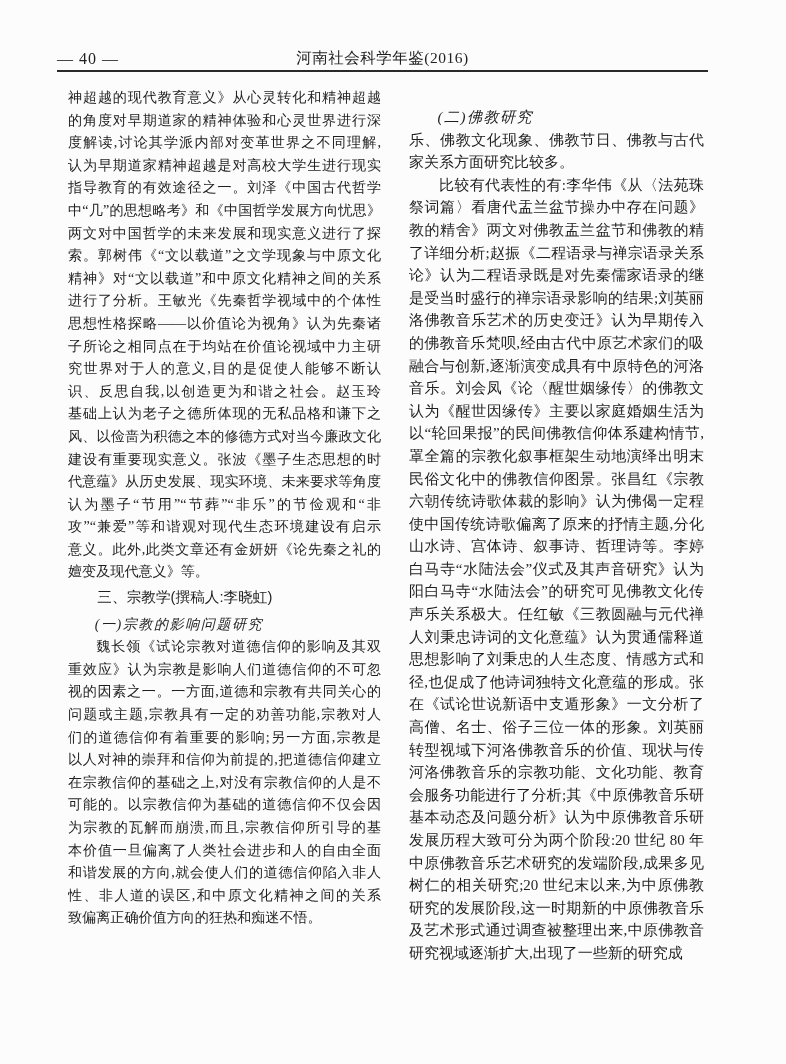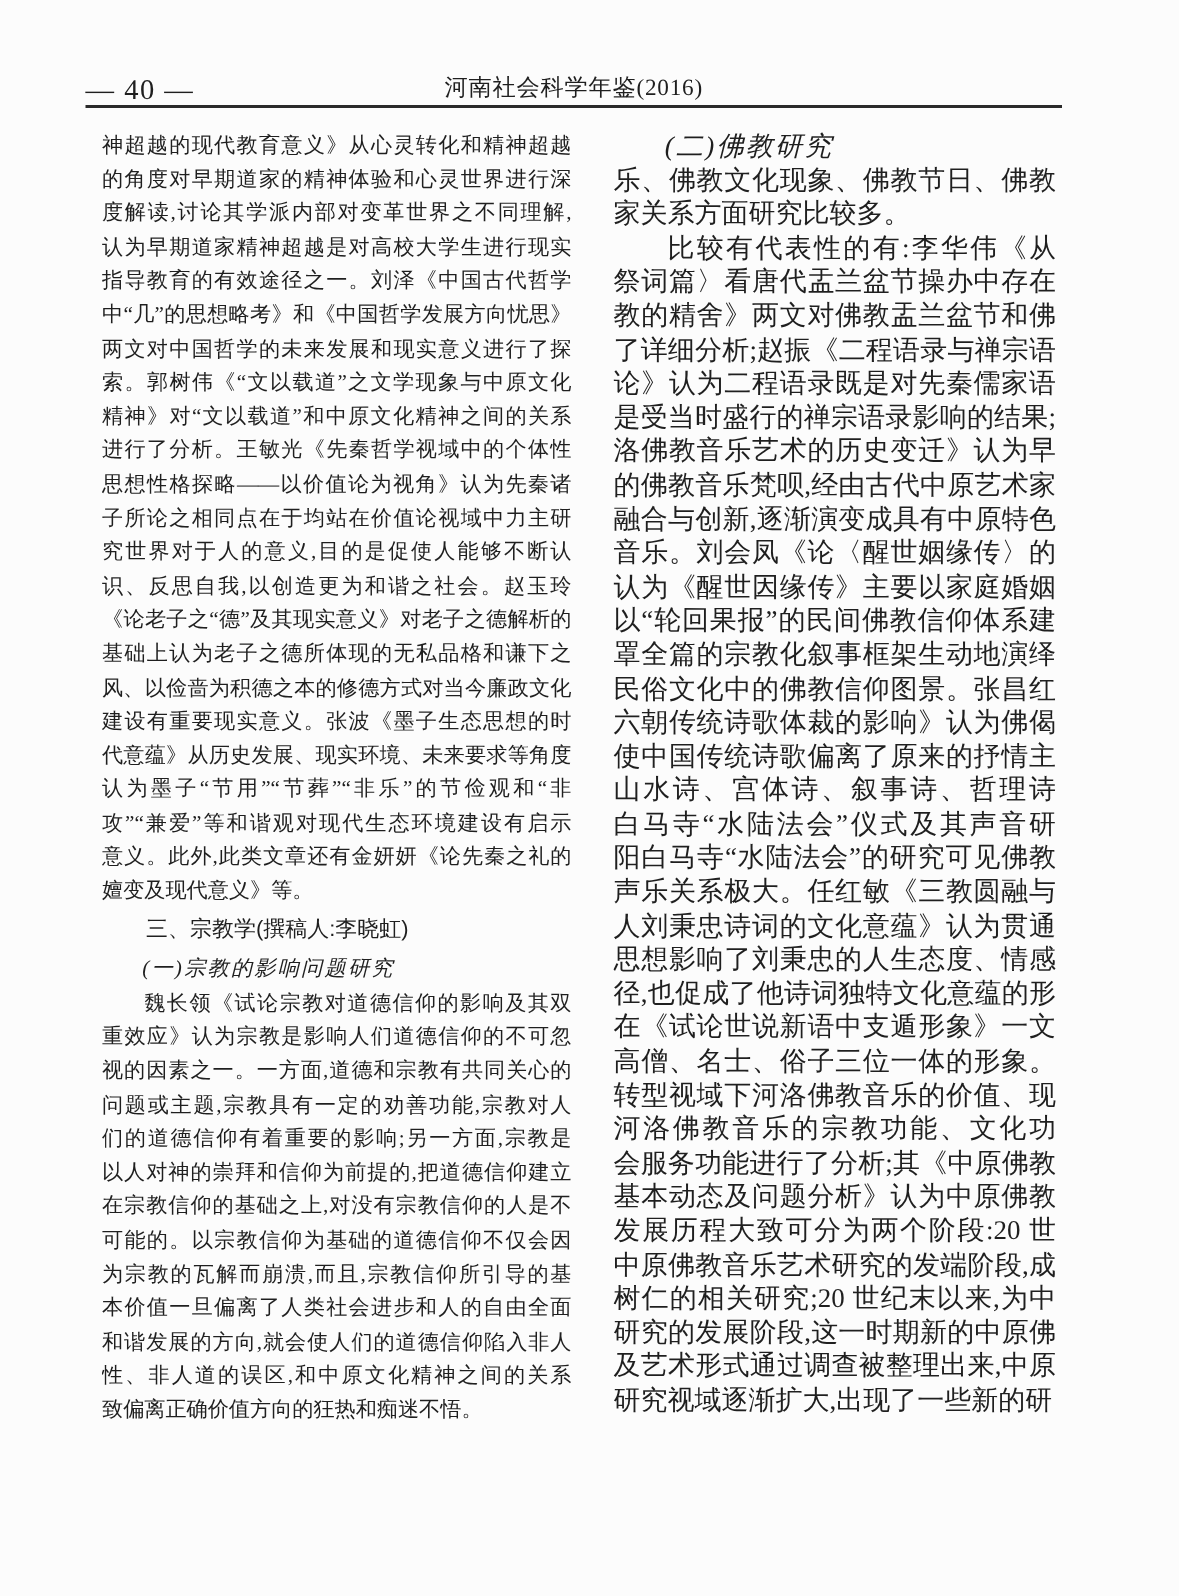--- a/index.html
+++ b/index.html
@@ -9,35 +9,35 @@
     position: relative;
     font-family: "Liberation Serif", serif;
     color: #1f1f1f;
     overflow: hidden;
   }
   .page-header {
     position: absolute; top: 48px; left: 57px; width: 651px; height: 20px;
   }
   .page-num {
     position: absolute; left: 0; top: 2px;
-    font-size: 19px; letter-spacing: 1px;
+    font-size: 16px; letter-spacing: 1px;
   }
   .header-title {
     position: absolute; left: 0; right: 0; top: 0;
     text-align: center; font-size: 15.5px; letter-spacing: 0.5px;
   }
   .header-rule {
     position: absolute; top: 70px; left: 57px; width: 651px; height: 1.6px;
     background: #2a2a2a;
   }
   .col {
     position: absolute; top: 86px;
   }
   #col-left  { left: 68px;  width: 313px; font-size: 14.1px; }
-  #col-right { left: 409px; width: 295px; font-size: 18px; }
+  #col-right { left: 409px; width: 295px; font-size: 15px; margin-top: 20px; }
   .line {
     line-height: 22.6px; height: 22.6px;
     white-space: normal; overflow: hidden;
   }
   .fill {
     text-align: justify;
     text-align-last: justify;
     text-justify: inter-character;
   }
   .end { text-align: left; }
@@ -72,21 +72,20 @@
     <div class="line fill">指导教育的有效途径之一。刘泽《中国古代哲学</div>
     <div class="line fill">中“几”的思想略考》和《中国哲学发展方向忧思》</div>
     <div class="line fill">两文对中国哲学的未来发展和现实意义进行了探</div>
     <div class="line fill">索。郭树伟《“文以载道”之文学现象与中原文化</div>
     <div class="line fill">精神》对“文以载道”和中原文化精神之间的关系</div>
     <div class="line fill">进行了分析。王敏光《先秦哲学视域中的个体性</div>
     <div class="line fill">思想性格探略——以价值论为视角》认为先秦诸</div>
     <div class="line fill">子所论之相同点在于均站在价值论视域中力主研</div>
     <div class="line fill">究世界对于人的意义,目的是促使人能够不断认</div>
     <div class="line fill">识、反思自我,以创造更为和谐之社会。赵玉玲</div>
-    <div class="line fill">《论老子之“德”及其现实意义》对老子之德解析的</div>
     <div class="line fill">基础上认为老子之德所体现的无私品格和谦下之</div>
     <div class="line fill">风、以俭啬为积德之本的修德方式对当今廉政文化</div>
     <div class="line fill">建设有重要现实意义。张波《墨子生态思想的时</div>
     <div class="line fill">代意蕴》从历史发展、现实环境、未来要求等角度</div>
     <div class="line fill">认为墨子“节用”“节葬”“非乐”的节俭观和“非</div>
     <div class="line fill">攻”“兼爱”等和谐观对现代生态环境建设有启示</div>
     <div class="line fill">意义。此外,此类文章还有金妍妍《论先秦之礼的</div>
     <div class="line end">嬗变及现代意义》等。</div>
     <div class="line heading">三、宗教学(撰稿人:李晓虹)</div>
     <div class="line subheading">(一)宗教的影响问题研究</div>

